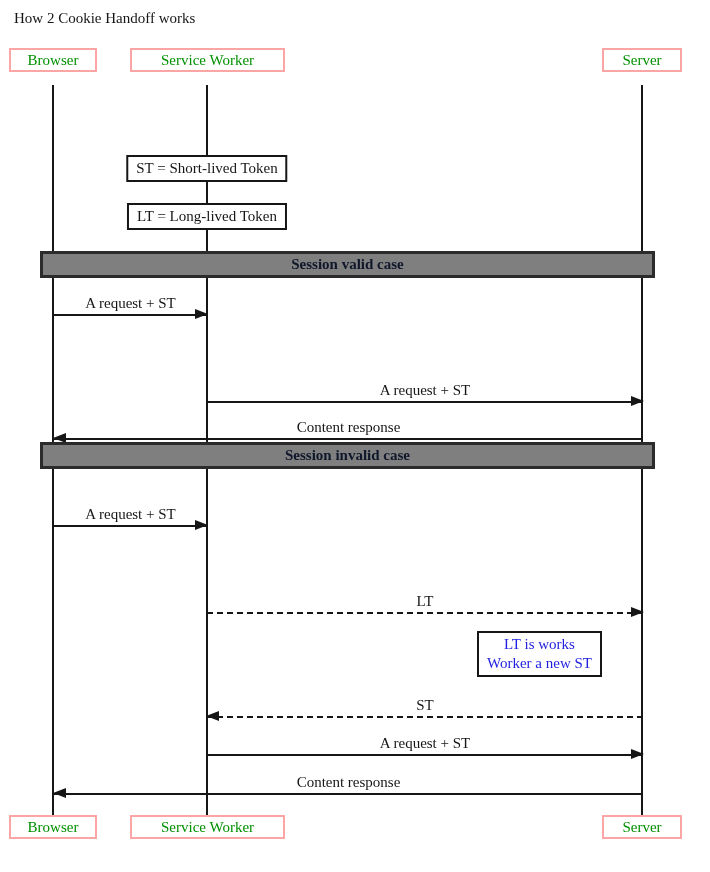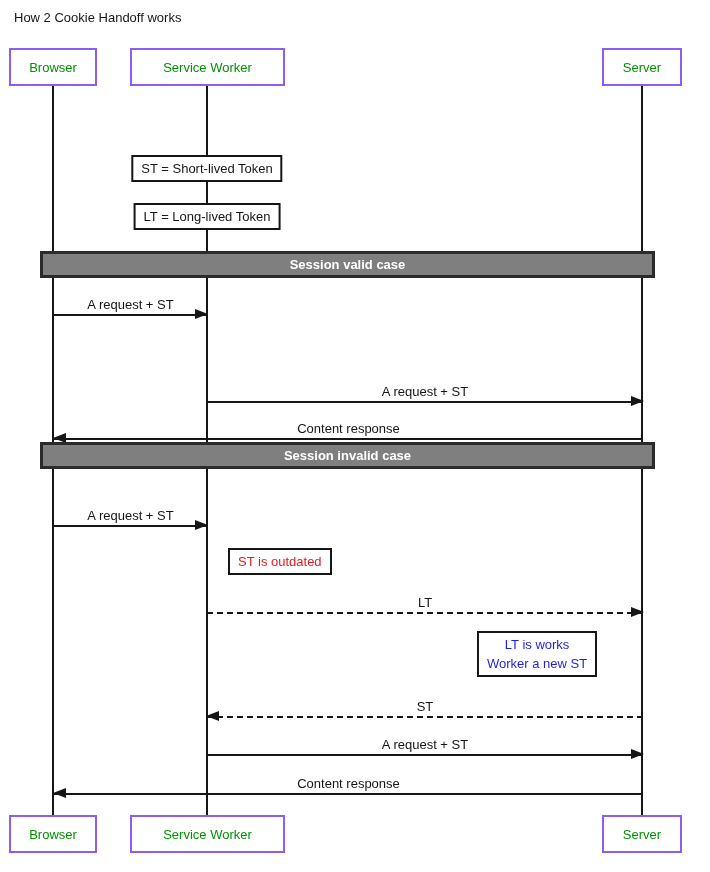--- a/index.html
+++ b/index.html
@@ -1,32 +1,32 @@
 <!DOCTYPE html>
 <html style="--green: #009100; --blue: #1f1fe0; --red: #e31b1b; --bar_bg: #7f7f7f; --bar_border: #2b2b2b; --line: #161616;"><head>
 <meta charset="utf-8">
 <style>
   * { margin:0; padding:0; box-sizing:border-box; }
   body { background:#ffffff; }
   .canvas {
     position:relative; width:710px; height:872px; background:#ffffff;
-    font-family:Liberation Sans, sans-serif;
-    font-size:13px; color:#161616; overflow:hidden;
+    font-family:Liberation Serif, serif;
+    font-size:15px; color:#161616; overflow:hidden;
   }
   .title { position:absolute; left:14px; top:10px; white-space:nowrap; }
   .actor {
-    position:absolute; height:38px; border:2px solid #8b5cf6; background:#fff;
+    position:absolute; height:24px; border:2px solid #fca5a5; background:#fff;
     color:var(--green,#009100); display:flex; align-items:center; justify-content:center;
     white-space:nowrap; z-index:3;
   }
   .lifeline { position:absolute; width:2px; top:85px; height:730px; background:var(--line,#161616); z-index:1; }
   .bar {
     position:absolute; left:40px; width:615px; height:27px;
     background:var(--bar_bg,#7f7f7f); border:3px solid var(--bar_border,#2b2b2b);
-    color:#ffffff; font-weight:bold; text-align:center; line-height:21px; z-index:2;
+    color:#0f172a; font-weight:bold; text-align:center; line-height:21px; z-index:2;
   }
   .note {
     position:absolute; background:#fff; border:2px solid #161616;
     padding:2px 8px; line-height:19px; white-space:nowrap; z-index:4;
   }
   .note.centered { transform:translateX(-50%); }
   .note.blue { color:var(--blue,#1f1fe0); }
   .note.red  { color:var(--red,#e31b1b); }
   .note.multi { text-align:center; }
   .msg { position:absolute; height:0; z-index:2; }
@@ -80,21 +80,20 @@
   </div>
 
   <div class="bar" style="top:442px;">Session invalid case</div>
 
   <div class="msg dir-right" style="left:54px;top:527px;width:153px;">
     <div class="line"></div>
     <div class="head"></div>
     <div class="lbl">A request + ST</div>
   </div>
 
-  <div class="note red" style="left:228px;top:548px;">ST is outdated</div>
 
   <div class="msg dir-right dashed" style="left:207px;top:614px;width:436px;">
     <div class="line"></div>
     <div class="head"></div>
     <div class="lbl">LT</div>
   </div>
 
   <div class="note blue multi" style="left:477px;top:631px;">
     <div>LT is works</div>
     <div>Worker a new ST</div>

